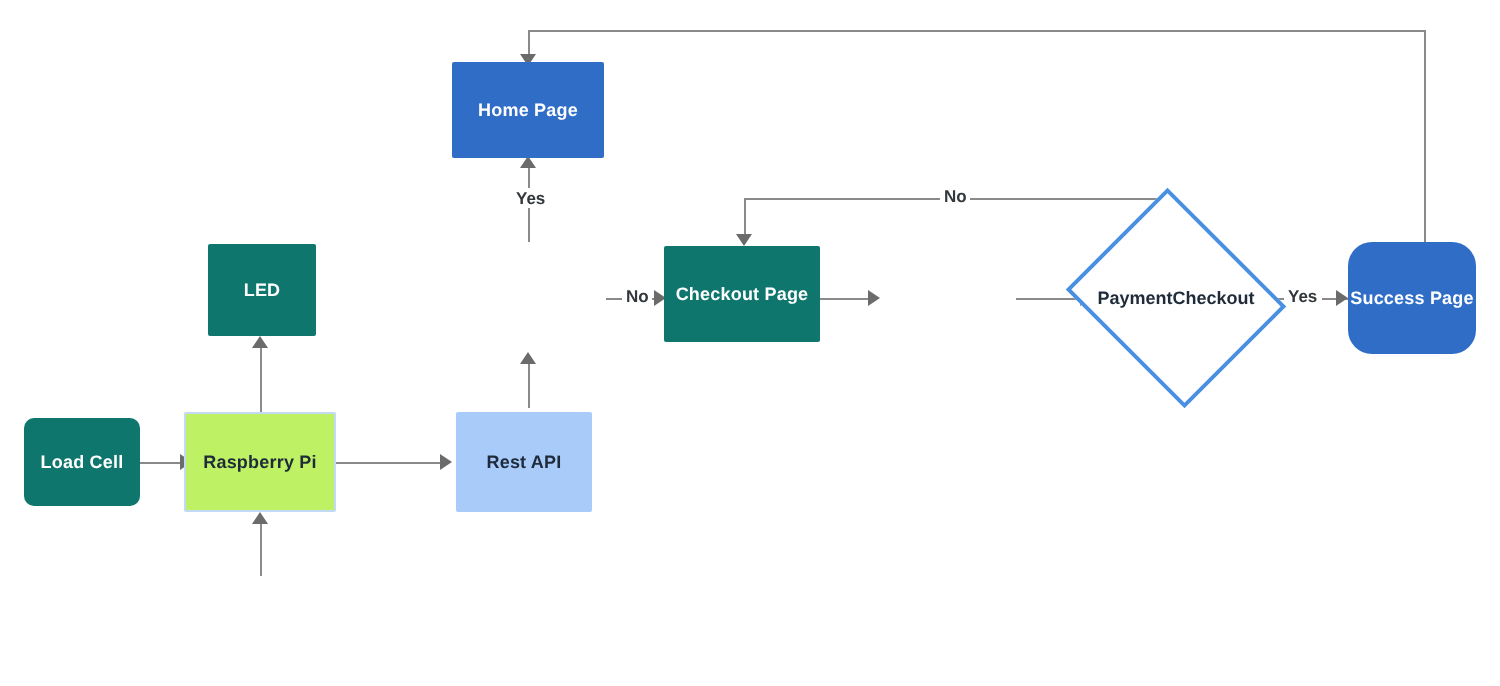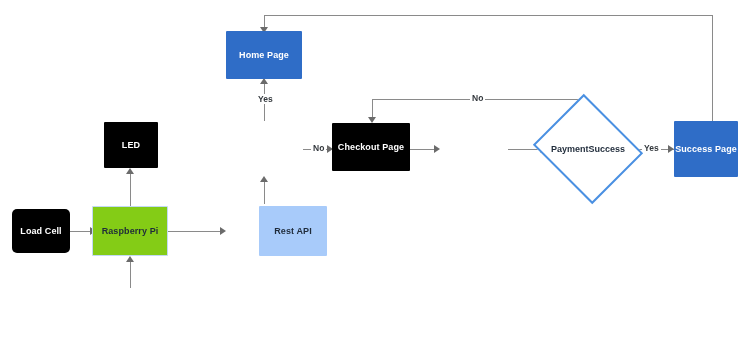--- a/index.html
+++ b/index.html
@@ -16,23 +16,23 @@
     text-align:center;
     font-weight:bold;
     font-size:9px;
     line-height:11px;
     box-sizing:border-box;
     z-index:3;
     letter-spacing:.1px;
   }
   
   .fill-dark{background:#2f6dc7;color:#ffffff;}
-  .fill-mid{background:#000000;color:#ffffff;}
+  .fill-mid{background:#0f766e;color:#ffffff;}
   .fill-light{background:#a8cbfa;color:#1f2b3a;}
-  .fill-pale{background:#84cc16;color:#1f2b3a;border:1px solid #c3d9f4;}
+  .fill-pale{background:#bef264;color:#1f2b3a;border:1px solid #c3d9f4;}
   .rounded{border-radius:5px;}
   .sharp{border-radius:1px;}
 
   
   .diamond{
     position:absolute;
     z-index:3;
   }
   .diamond .dshape{
     position:absolute;inset:0;
@@ -128,39 +128,39 @@
 
   <div class="node fill-pale sharp" style="left:92px;top:206px;width:76px;height:50px;">
     <span>Raspberry Pi</span>
   </div>
 
   <div class="node fill-mid sharp" style="left:104px;top:122px;width:54px;height:46px;">
     <span>LED</span>
   </div>
 
 
-  <div class="node fill-light sharp" style="left:228px;top:206px;width:68px;height:50px;margin-left:31px;">
+  <div class="node fill-light sharp" style="left:228px;top:206px;width:68px;height:50px;">
     <span>Rest API</span>
   </div>
 
 
   <div class="node fill-dark sharp" style="left:226px;top:31px;width:76px;height:48px;">
     <span>Home Page</span>
   </div>
 
   <div class="node fill-mid sharp" style="left:332px;top:123px;width:78px;height:48px;">
     <span>Checkout Page</span>
   </div>
 
 
   <div class="diamond bright" style="left:546px;top:113px;width:84px;height:72px;">
     <div class="dshape"></div>
     <div class="dlabel" style="flex-direction:row;">
       <span>Payment</span>
-      <span>Success</span>
+      <span>Checkout</span>
     </div>
   </div>
 
-  <div class="node fill-dark sharp" style="left:674px;top:121px;width:64px;height:56px;">
+  <div class="node fill-dark sharp" style="left:674px;top:121px;width:64px;height:56px;border-radius:12px;">
     <span>Success Page</span>
   </div>
 
 </div>
 
 </body></html>

